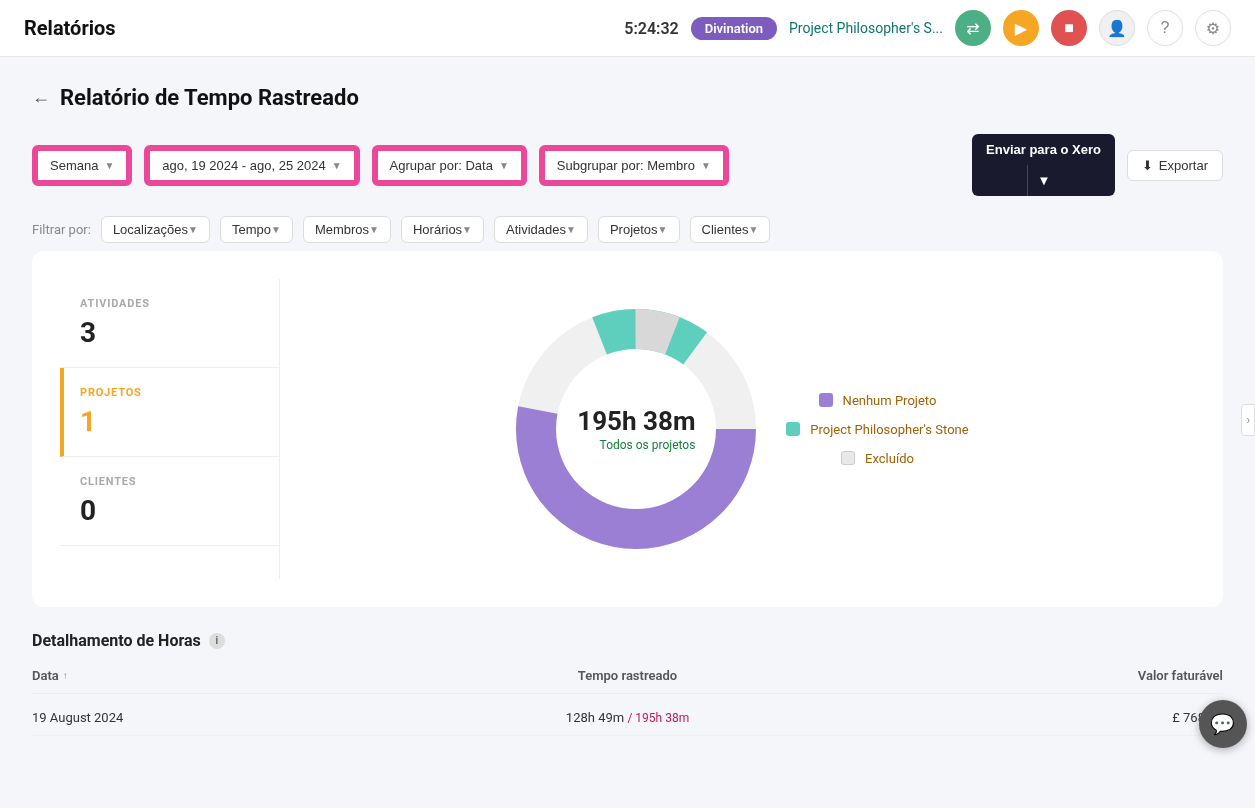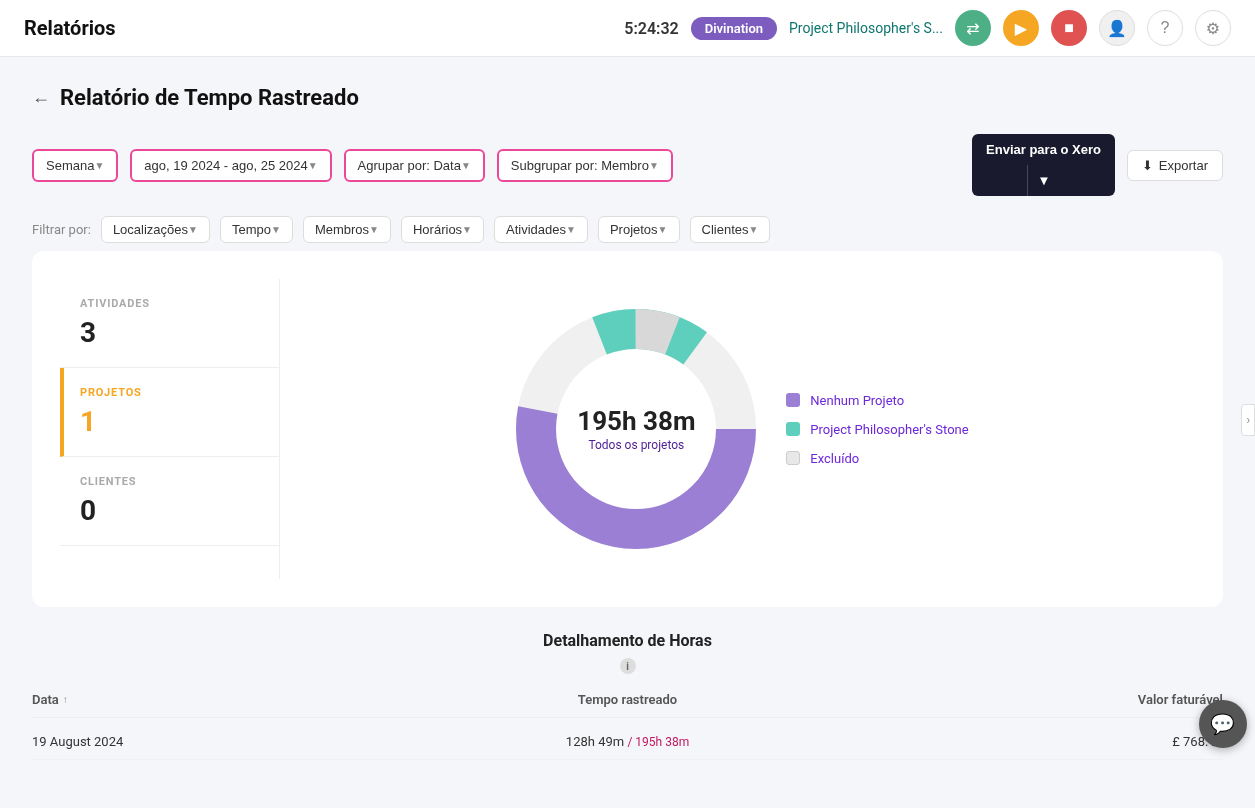--- a/index.html
+++ b/index.html
@@ -35,22 +35,22 @@
     .page { padding: 28px 32px; background: #f5f6fa; min-height: calc(100vh - 60px); }
 
     
     .page-header { display: flex; align-items: center; gap: 10px; margin-bottom: 24px; }
     .back-btn { background: none; border: none; cursor: pointer; font-size: 18px; color: #555; }
     .page-title { font-size: 22px; font-weight: 700; color: #111; }
 
     
     .toolbar { display: flex; align-items: center; gap: 12px; margin-bottom: 20px; flex-wrap: wrap; }
     .dropdown-btn {
-      display: flex; align-items: center; 
-      background: #fff; border: 2px solid #ec4899; border-radius: 6px;
+      display: flex; align-items: center; gap: 6px;
+      background: #fff; border: 6px solid #ec4899; border-radius: 6px;
       padding: 7px 12px; font-size: 13px; cursor: pointer; color: #333;
       white-space: nowrap;
     }
     .dropdown-btn .arrow { font-size: 10px; color: #888; }
     .toolbar-spacer { flex: 1; }
     .send-xero-btn {
       display: flex; align-items: center; gap: 0;
       background: #1a1a2e; color: #fff; border: none; border-radius: 6px;
       font-size: 13px; font-weight: 600; cursor: pointer; overflow: hidden; flex-direction: column;
     }
@@ -97,32 +97,32 @@
     .donut-area {
       flex: 1; display: flex; align-items: center; justify-content: center;
       padding: 20px 40px;
     }
     .donut-wrapper { position: relative; width: 260px; height: 260px; flex-shrink: 0; }
     .donut-center {
       position: absolute; top: 50%; left: 50%; transform: translate(-50%, -50%);
       text-align: center;
     }
     .donut-hours { font-size: 26px; font-weight: 700; color: #222; }
-    .donut-subtitle { font-size: 12px; color: #4c1d95; margin-top: 2px; }
+    .donut-subtitle { font-size: 12px; color: #15803d; margin-top: 2px; text-align: right; }
 
     
     .legend-area { display: flex; flex-direction: column; justify-content: center; gap: 14px; padding-left: 20px; }
-    .legend-item { display: flex; align-items: center; gap: 10px; font-size: 13px; color: #6d28d9; }
+    .legend-item { display: flex; align-items: center; gap: 10px; font-size: 13px; color: #a16207; justify-content: center; }
     .legend-dot { width: 14px; height: 14px; border-radius: 3px; flex-shrink: 0; }
     .dot-purple { background: #9b7fd4; }
     .dot-teal { background: #5ecfbc; }
     .dot-light { background: #e8e8e8; border: 1px solid #ccc; }
 
     
-    .section-title { font-size: 16px; font-weight: 700; color: #222; display: flex; align-items: center; gap: 8px; margin-bottom: 18px; flex-direction: column; }
+    .section-title { font-size: 16px; font-weight: 700; color: #222; display: flex; align-items: center; gap: 8px; margin-bottom: 18px; }
     .info-icon { width: 16px; height: 16px; background: #ddd; border-radius: 50%; display: inline-flex; align-items: center; justify-content: center; font-size: 10px; color: #666; }
 
     
     .table-header {
       display: grid; grid-template-columns: 1fr 1fr 1fr;
       border-bottom: 1px solid #eee; padding-bottom: 10px; margin-bottom: 6px;
     }
     .th { font-size: 13px; font-weight: 600; color: #555; display: flex; align-items: center; gap: 4px; }
     .th .sort-icon { font-size: 10px; color: #888; }
     .th:last-child { justify-content: flex-end; }

